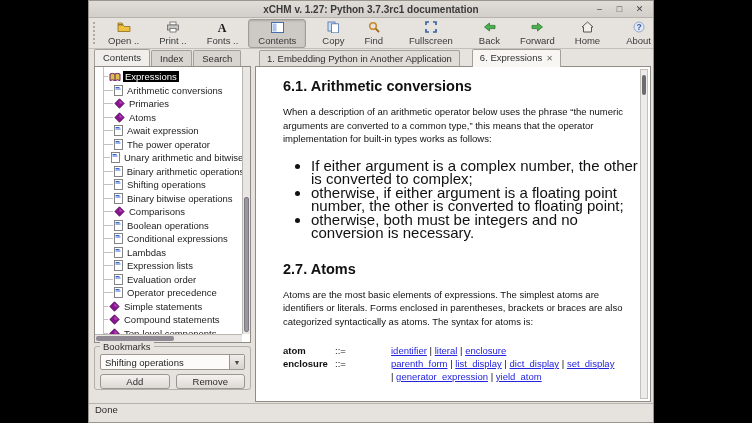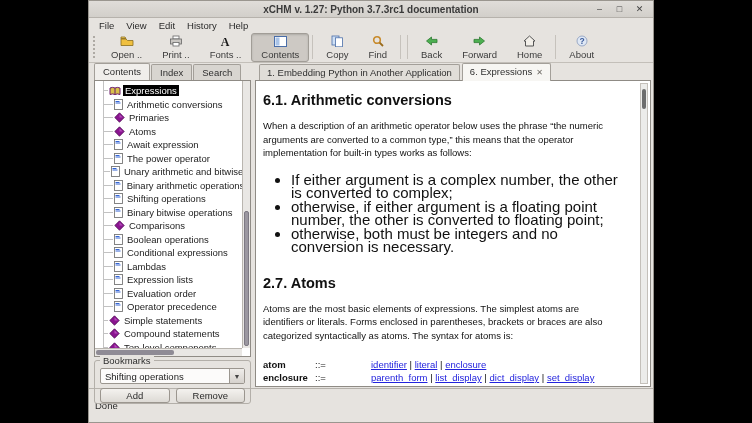--- a/index.html
+++ b/index.html
@@ -55,63 +55,56 @@
                display:flex; align-items:center; justify-content:center; font-size:7px; color:#444; }
   .bk-buttons { display:flex; gap:6px; margin-top:4px; }
   .bk-btn { flex:1; height:15px; font-size:9.5px; color:#2a2a2a; background:linear-gradient(#f4f2ef,#dddad5);
             border:1px solid #9b968f; border-radius:3px; display:flex; align-items:center; justify-content:center; }
   
   .splitter { position:absolute; left:163px; top:0; width:3px; bottom:0; }
   
   .rightpanel { position:absolute; left:166px; right:2px; top:0; bottom:0; }
   .doc-tabs { height:17px; display:flex; align-items:flex-end; padding-left:4px; position:relative; z-index:2; }
   .dtab { font-size:9.5px; color:#2f2f2f; padding:2px 7px; border:1px solid #a39f99; border-bottom:none;
-          background:#e0ddd8; border-radius:2px 2px 0 0; margin-right:2px; white-space:nowrap; }
+          background:#e0ddd8; border-radius:2px 2px 0 0; margin-right:12px; white-space:nowrap; }
   .dtab.active { background:#f7f6f3; margin-bottom:-1px; padding-bottom:4px; }
   .dtab .closex { font-size:8px; color:#6e6a64; margin-left:4px; }
   .content { position:absolute; left:0; right:0; top:17px; bottom:1px; background:#fff; border:1px solid #8f8b85;
-             padding:6px 24px 0 7px; overflow:hidden; }
+             padding:6px 24px 0 27px; overflow:hidden; }
   .content h1 { font-size:14.5px; font-weight:bold; color:#111; margin:5px 0 11px; }
   .content h1.second { margin-top:22px; }
   .content p { font-size:9.5px; line-height:13.5px; color:#111; margin:0 0 13px; width:358px; }
   .content ul { margin:0 0 13px 24px; width:340px; }
   .content li { font-size:15px; line-height:13px; color:#111; margin:1px 4px; }
   .grammar { margin:16px 0 0; }
   .g-row { display:flex; font-size:9.5px; line-height:13px; }
   .g-name { width:52px; font-weight:bold; color:#111; flex:0 0 auto; }
   .g-op { width:20px; color:#111; flex:0 0 auto; }
   .g-def { color:#111;margin-left:36px; }
   .g-link { color:#2323dd; text-decoration:underline; }
   .content .vscroll { position:absolute; top:2px; right:2px; bottom:2px; width:8px; background:#ececea; border:1px solid #c4c0ba; }
   .content .vscroll .thumb { position:absolute; left:1px; right:1px; top:5px; height:20px; background:#6d6d6d; border-radius:2px; }
   
-  .statusbar { height:34px; border-top:1px solid #b6b2ac; display:flex; align-items:center; padding-left:6px; flex:0 0 auto; }
+  .statusbar { height:19px; border-top:1px solid #b6b2ac; display:flex; padding-left:6px; flex:0 0 auto; }
   .statusbar span { font-size:9.5px; color:#2a2a2a; }
 </style>
 </head>
 <body>
 
 <div class="window">
 
   <div class="titlebar">
     <span class="title">xCHM v. 1.27: Python 3.7.3rc1 documentation</span>
     <span class="controls" id="win-controls">
         <span class="ctrl">–</span>
         <span class="ctrl">□</span>
         <span class="ctrl">✕</span>
       </span>
   </div>
 
-  <div class="menubar" id="menubar">
-      <span class="menu-item">File</span>
-      <span class="menu-item">View</span>
-      <span class="menu-item">Edit</span>
-      <span class="menu-item">History</span>
-      <span class="menu-item">Help</span>
-    </div>
 
   <div class="toolbar" id="toolbar">
     <span class="grip"></span>
   <div class="tbtn">
         <span class="ticon">
           <svg width="14" height="12">
             <path d="M1 4 V2 h4 l1 1.5 h-4z" fill="#f7d35e" stroke="#8a6d1d" stroke-width="0.8"></path>
             <path d="M1 4 h5 l1.5 1.5 H13 V10.5 H1z" fill="#f0c040" stroke="#8a6d1d" stroke-width="0.8"></path>
           </svg>
         </span>
@@ -157,20 +150,28 @@
       <div class="tbtn">
         <span class="ticon">
           <svg width="12" height="12">
             <circle cx="5" cy="5" r="3.3" fill="none" stroke="#c88a2a" stroke-width="1.6"></circle>
             <line x1="7.6" y1="7.6" x2="11" y2="11" stroke="#9a6a1a" stroke-width="1.8"></line>
           </svg>
         </span>
         <span class="tlabel">Find</span>
       </div>
       <span class="tsep"></span>
+      <div class="tbtn">
+        <span class="ticon">
+          <svg width="12" height="12">
+            <path d="M1 4 V1 h3 M8 1 h3 v3 M11 8 v3 h-3 M4 11 H1 V8" fill="none" stroke="#3465a4" stroke-width="1.7"></path>
+          </svg>
+        </span>
+        <span class="tlabel">Fullscreen</span>
+      </div>
       <span class="tsep"></span>
       <div class="tbtn">
         <span class="ticon">
           <svg width="13" height="10">
             <path d="M6.5 1 L1.5 5 L6.5 9 V6.6 H12 V3.4 H6.5z" fill="#4caf50" stroke="#2c7a30" stroke-width="0.8"></path>
           </svg>
         </span>
         <span class="tlabel">Back</span>
       </div>
       <div class="tbtn">

